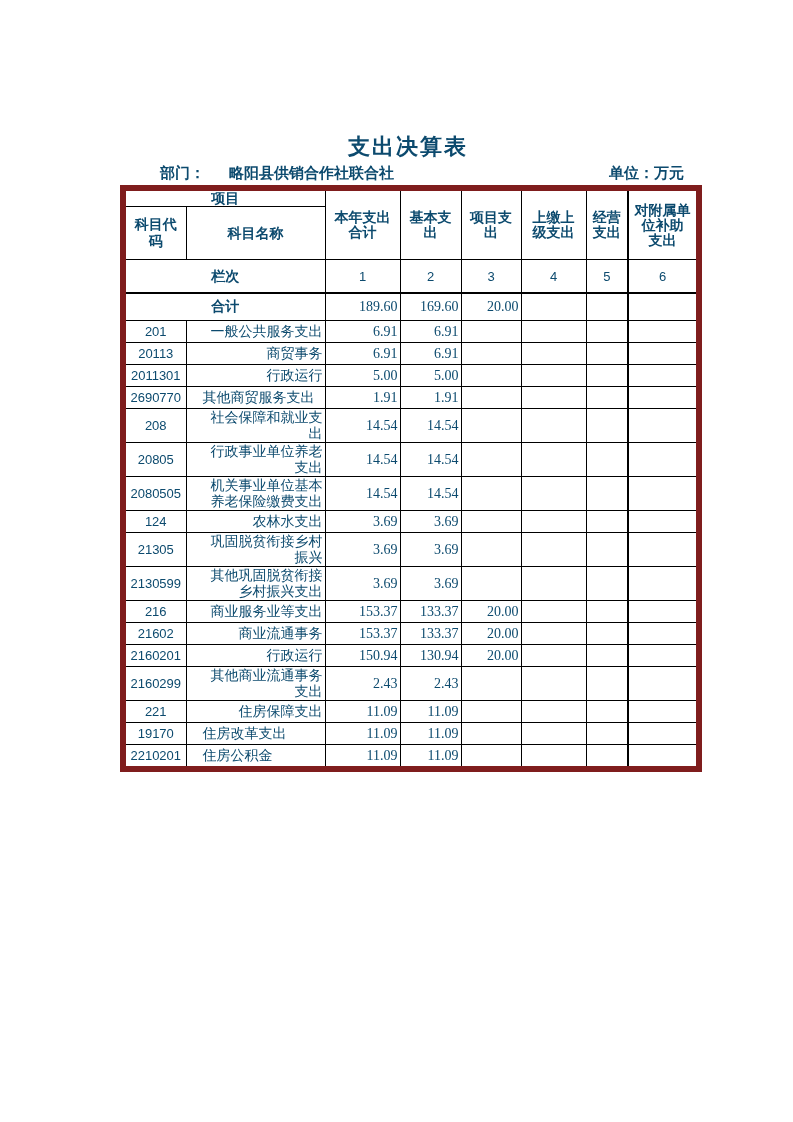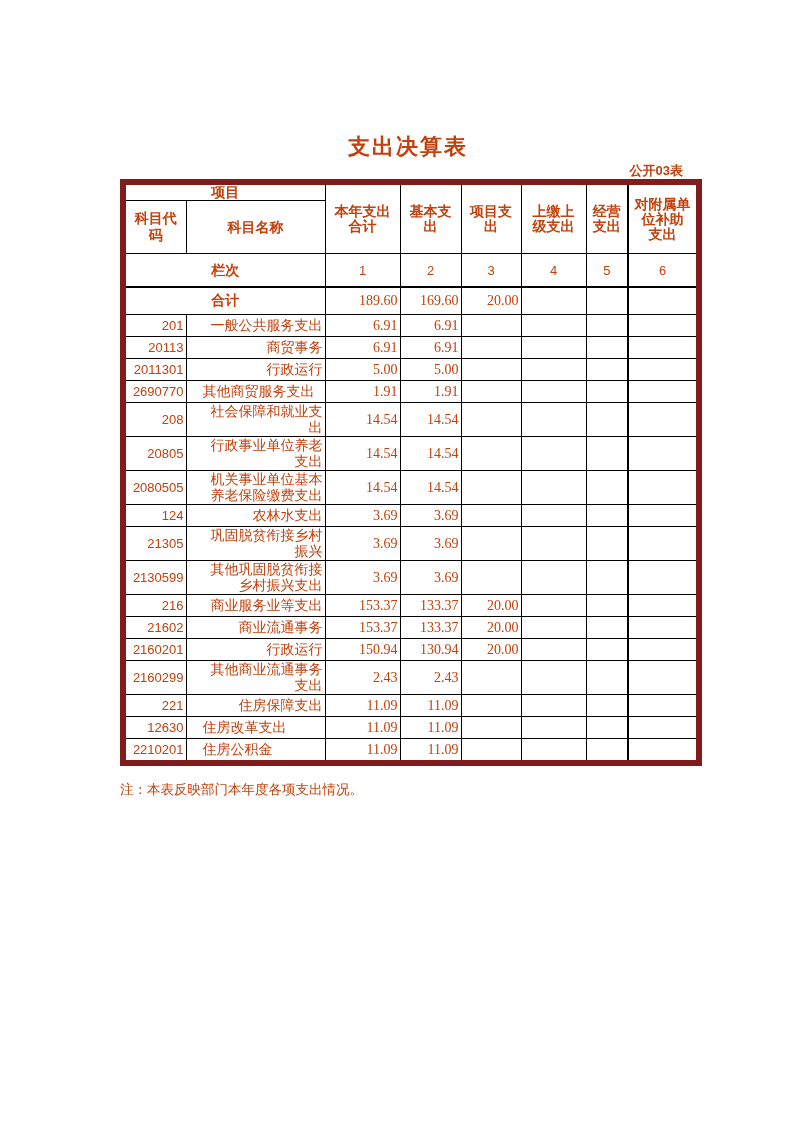--- a/index.html
+++ b/index.html
@@ -1,17 +1,17 @@
 <!DOCTYPE html>
 <html><head>
 <meta charset="utf-8">
 <style>
   html,body{margin:0;padding:0;background:#e8e8e8;}
   .sheet{position:relative;width:793px;height:1122px;background:#ffffff;margin:0 auto;overflow:hidden;
-         font-family:"Liberation Serif",serif;color:#c2410c;}
+         font-family:"Liberation Serif",serif;color:#0c4a6e;}
   .doc{position:absolute;left:120px;top:134px;width:576px;}
   .doc-title{text-align:center;font-family:"Liberation Sans",sans-serif;font-weight:bold;
              font-size:22px;letter-spacing:2px;line-height:26px;margin-bottom:3px;}
   .meta-right{text-align:right;padding-right:13px;font-family:"Liberation Sans",sans-serif;
               font-weight:bold;font-size:13px;line-height:16px;}
   .meta-row{display:flex;justify-content:space-between;align-items:flex-end;
             font-family:"Liberation Sans",sans-serif;font-weight:bold;font-size:15px;
             line-height:19px;margin-top:2px;margin-bottom:3px;}
   .dept{padding-left:40px;}
   .dept .dept-label{margin-right:24px;}
@@ -22,43 +22,48 @@
 
   
   thead td{font-family:"Liberation Sans",sans-serif;font-weight:bold;font-size:14px;
            text-align:center;white-space:pre-line;line-height:17px;}
   tr.r1 td{height:15px;line-height:15px;}
   tr.r2 td{height:52px;}
   tr.r3 td{height:32px;border-bottom:2px solid #000;}
   tr.r3 td.rank-num{font-weight:normal;font-size:13px;}
 
   
-  td.code{font-family:"Liberation Sans",sans-serif;font-size:13px;text-align:right;padding-left:4px;}
+  td.code{font-family:"Liberation Sans",sans-serif;font-size:13px;text-align:center;padding-left:4px;}
   td.name{font-family:"Liberation Serif",serif;font-size:14px;white-space:pre-line;line-height:16px;}
   td.name.ac{text-align:right;}
   td.name.al{text-align:left;padding-left:16px;}
   td.num{font-family:"Liberation Serif",serif;font-size:14px;text-align:right;padding-right:6px;}
   td.total-label{font-family:"Liberation Sans",sans-serif;font-weight:bold;font-size:14px;text-align:center;}
   tr.total td{height:26px;}
   tr.sgl td{height:21px;}
   tr.dbl td{height:33px;}
   .col-last{border-left:2px solid #000 !important;}
 
   .note{margin-top:15px;font-family:"Liberation Serif",serif;font-size:13.5px;line-height:17px;}
 </style>
 </head>
 <body>
 
 <div class="sheet">
   <div class="doc">
 
     <div class="doc-title">支出决算表</div>
 
-    <div class="meta-right">公开03表</div>
-
+
+    <div class="meta-row">
+      <div class="dept">
+        <span class="dept-label">部门：</span><span>略阳县供销合作社联合社</span>
+      </div>
+      <div class="unit">单位：万元</div>
+    </div>
 
     <table class="grid">
       <colgroup>
         <col style="width:63px">
           <col style="width:139px">
           <col style="width:75px">
           <col style="width:61px">
         <col style="width:60px">
           <col style="width:65px">
           <col style="width:42px">
@@ -255,21 +260,21 @@
             <td class="code">221</td>
             <td class="name ac">住房保障支出</td>
             <td class="num">11.09</td>
             <td class="num">11.09</td>
             <td class="num"></td>
             <td class="num"></td>
             <td class="num"></td>
             <td class="num col-last"></td>
           </tr>
           <tr class="sgl">
-            <td class="code">12630</td>
+            <td class="code">19170</td>
             <td class="name al">住房改革支出</td>
             <td class="num">11.09</td>
             <td class="num">11.09</td>
             <td class="num"></td>
             <td class="num"></td>
             <td class="num"></td>
             <td class="num col-last"></td>
           </tr>
           <tr class="sgl">
             <td class="code">2210201</td>
@@ -277,16 +282,15 @@
             <td class="num">11.09</td>
             <td class="num">11.09</td>
             <td class="num"></td>
             <td class="num"></td>
             <td class="num"></td>
             <td class="num col-last"></td>
           </tr>
         </tbody>
     </table>
 
-    <div class="note">注：本表反映部门本年度各项支出情况。</div>
 
   </div>
 </div>
 
 </body></html>

